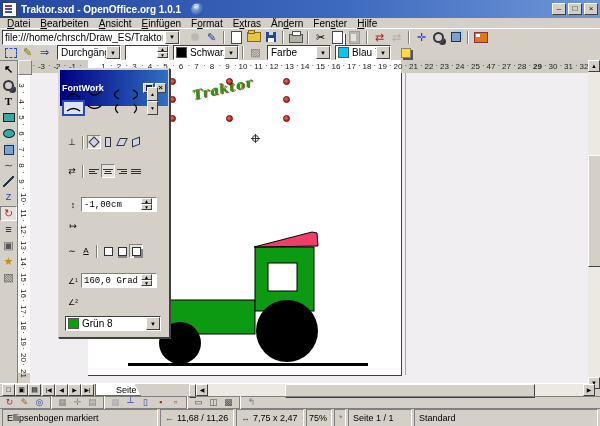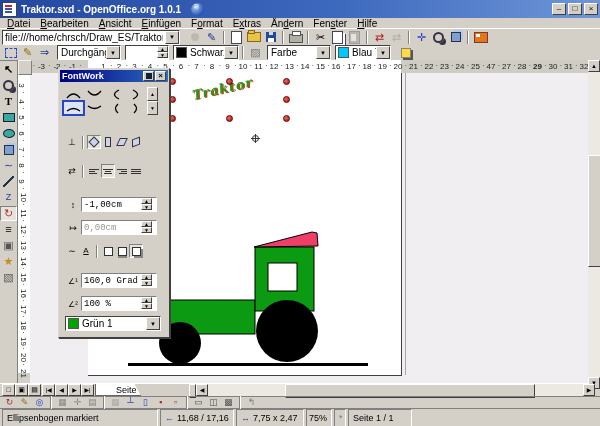--- a/index.html
+++ b/index.html
@@ -107,21 +107,21 @@
   #splitter{position:absolute;left:189px;top:0;width:5px;height:12px}
   
   #optionsbar{left:0;top:396px;width:600px;height:13px;display:flex;align-items:center;padding-left:2px;box-sizing:border-box;border-top:1px solid #808080;border-bottom:1px solid #808080}
   #optionsbar .tbtn{width:15px;height:12px}
   
   #statusbar{left:0;top:409px;width:600px;height:17px;display:flex;align-items:center;padding:1px 2px;box-sizing:border-box;gap:2px}
   .sfield{height:13px;border:1px solid;border-color:#808080 #fff #fff #808080;display:flex;align-items:center;padding:8px 4px;box-sizing:border-box;white-space:nowrap;overflow:hidden;font-size:9px}
   .sico{color:#23409a;font-size:9px;margin-right:3px}
   
   #fontwork{left:58px;top:68px;width:110px;height:268px;z-index:50;border:1px solid;border-color:#dcd8d0 #404040 #404040 #dcd8d0;background:#d4d0c8;box-shadow:1px 1px 0 #404040}
-  #fwtitle{height:12px;margin:1px;background:linear-gradient(90deg,#000082,#2f6fc0);display:flex;align-items:center;padding:0 2px;color:#fff;font-size:9px;font-weight:bold}
+  #fwtitle{height:12px;margin:1px;background:linear-gradient(90deg,#000082,#2f6fc0);display:flex;align-items:center;padding:12px 2px;color:#fff;font-size:9px;font-weight:bold}
   #fwtitle .sp{flex:1}
   .fwtbtn{width:11px;height:10px;margin-left:1px;display:flex;align-items:center;justify-content:center;padding:0}
   .fwrow{position:absolute;left:0;display:flex;align-items:center}
   #fontwork .tbtn{width:14px;height:14px}
   #fwshapes{left:4px;top:18px;display:grid;grid-template-columns:repeat(4,21px) 11px;grid-auto-rows:14px;position:absolute}
   #fwshapes .tbtn{width:21px;height:14px}
   #fwshapes .scr{width:11px;height:14px;font-size:5px;line-height:12px;text-align:center;padding:0}
   .fspin{display:flex;align-items:center;position:absolute;left:6px}
   .fspin .icon{width:16px;text-align:center;flex:none}
   .fspin .fbox{display:flex;align-items:center;width:76px;height:15px;background:#fff;border:1px solid;border-color:#808080 #fff #fff #808080;box-sizing:border-box}
@@ -525,29 +525,30 @@
     <span class="vsep"></span>
     <button class="tbtn">
       <i class="gg" style="font-size:9px;color:#777777">↰</i>
     </button>
   </div>
 
 <div id="statusbar" class="abs">
   <div class="sfield" style="width:156px">Ellipsenbogen markiert</div>
   <div class="sfield" style="width:74px">
     <span class="sico">←</span>
-    <span>11,68 / 17,16</span>
+    <span>11,68 / 11,26</span>
   </div>
   <div class="sfield" style="width:68px">
     <span class="sico">↔</span>
     <span>7,75 x 2,47</span>
   </div>
   <div class="sfield" style="width:26px;justify-content:flex-end">75%</div>
   <div class="sfield" style="width:12px;color:#777">*</div>
   <div class="sfield" style="width:64px">Seite 1 / 1</div>
+  <div class="sfield" style="flex:1">Standard</div>
 </div>
 
 <div id="fontwork" class="abs">
   <div id="fwtitle">
     <span>FontWork</span>
     <span class="sp"></span>
     <button class="fwtbtn raised">
         <i class="ic-pin"></i>
       </button>
     <button class="fwtbtn raised">
@@ -655,27 +656,20 @@
     <span class="fbox">
         <input value="-1,00cm" style="">
       <span class="spincol">
           <button class="sbtn raised">▲</button>
           <button class="sbtn raised">▼</button>
         </span>
       </span>
   </div>
   <div class="fspin" style="top:151px">
     <span class="icon"><i class="gg" style="font-size:9px">↦</i></span>
-    <span class="fbox dis">
-        <input value="0,00cm" style="">
-      <span class="spincol">
-          <button class="sbtn raised">▲</button>
-          <button class="sbtn raised">▼</button>
-        </span>
-      </span>
   </div>
   <div class="fwrow" style="top:175px;left:6px">
       <button class="tbtn">
         <i class="gg" style="font-size:9px">∼</i>
       </button>
       <button class="tbtn">
         <i class="gg" style="font-size:8px;text-decoration:underline">A</i>
       </button>
       <span class="vsep"></span>
       <button class="tbtn">
@@ -693,26 +687,19 @@
     <span class="fbox">
         <input value="160,0 Grad" style="">
       <span class="spincol">
           <button class="sbtn raised">▲</button>
           <button class="sbtn raised">▼</button>
         </span>
       </span>
   </div>
   <div class="fspin" style="top:227px">
     <span class="icon"><i class="gg" style="font-size:8px">∠²</i></span>
-    <span class="fbox">
-        <input value="100 %" style="">
-      <span class="spincol">
-          <button class="sbtn raised">▲</button>
-          <button class="sbtn raised">▼</button>
-        </span>
-      </span>
   </div>
   <div id="fwcolor" class="combo">
     <span class="swatch" style="background: rgb(0, 165, 0);"></span>
-    <span class="ctext">Grün 1</span>
+    <span class="ctext">Grün 8</span>
     <button class="drop raised">▼</button>
   </div>
 </div>
 
 </body></html>

